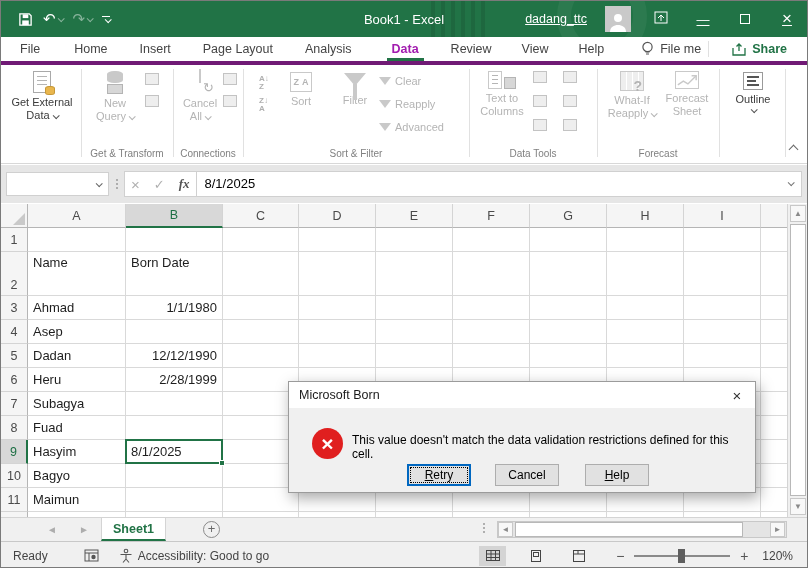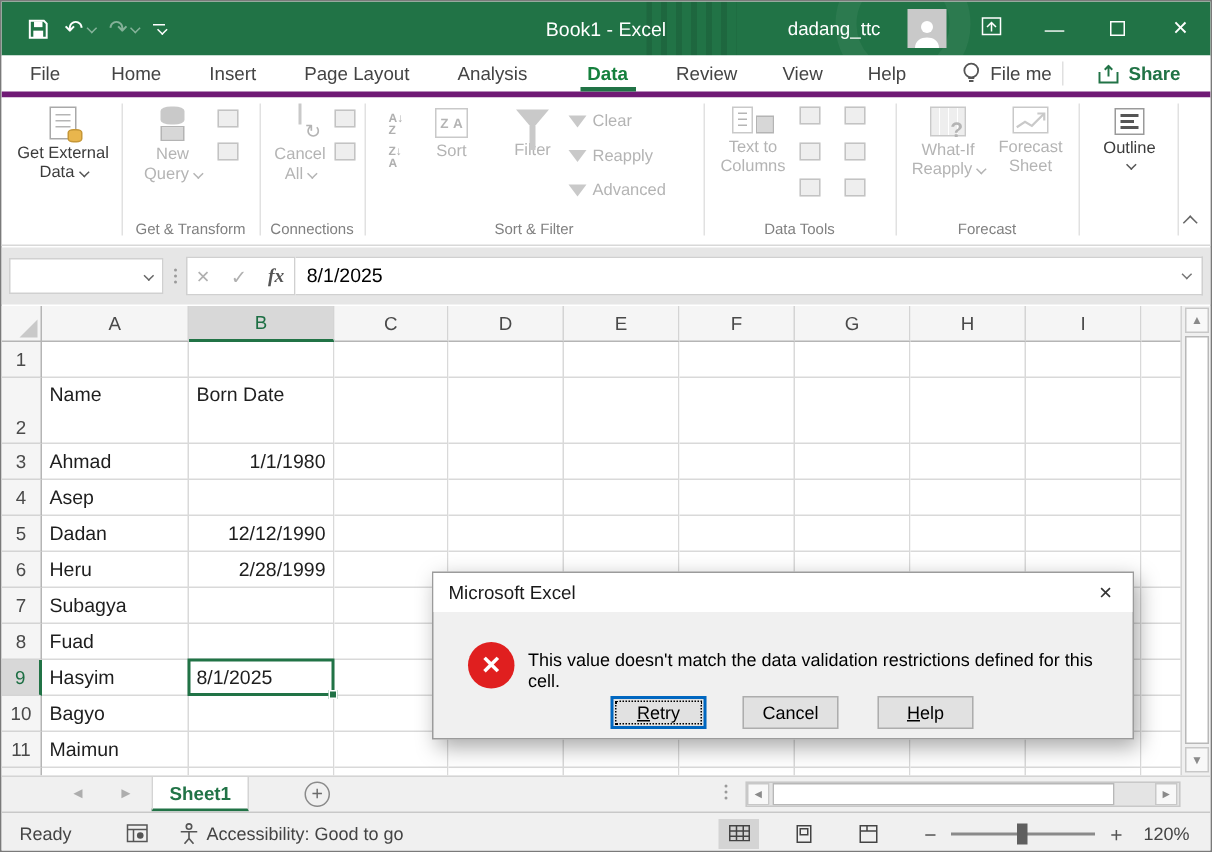--- a/index.html
+++ b/index.html
@@ -11,32 +11,32 @@
   .titlebar { position:absolute; left:0; top:0; width:100%; height:36px; background:#217346; color:#fff;
               display:flex; align-items:center; overflow:hidden; }
   .tb-decor1 { position:absolute; right:160px; top:-30px; width:90px; height:90px; border:14px solid rgba(255,255,255,.05); border-radius:50%; }
   .tb-decor2 { position:absolute; left:430px; top:0; width:60px; height:36px;
                background:repeating-linear-gradient(90deg, rgba(0,0,0,.10) 0 4px, transparent 4px 10px); }
   .qat { display:flex; align-items:center; gap:4px; margin-left:14px; z-index:2; }
   .qat-btn { display:flex; align-items:center; color:#fff; font-size:15px; padding:2px 3px; cursor:default; }
   .qat-btn .chev { margin-left:2px; }
   .dim { opacity:.45; }
   .title-text { position:absolute; left:0; right:0; text-align:center; font-size:13px; color:#fff; }
-  .tb-right { position:absolute; right:8px; top:0; height:36px; display:flex; align-items:center; gap:18px; z-index:2; }
+  .tb-right { position:absolute; right:8px; top:0; height:36px; display:flex; align-items:center; gap:18px; z-index:2;text-decoration:underline; }
   .user-name { font-size:12.5px; color:#fff; }
   .avatar { width:26px; height:26px; background:#c9c9c9; display:flex; align-items:flex-end; justify-content:center; overflow:hidden; }
   .win-ctl { color:#fff; font-size:13px; width:24px; text-align:center; }
   .max-box { width:10px; height:10px; border:1px solid #fff; display:inline-block; }
   .chev { display:inline-block; width:5px; height:5px; border-right:1px solid currentColor; border-bottom:1px solid currentColor; transform:rotate(45deg) translateY(-1px); }
   .chev-up { transform:rotate(-135deg); }
 
   
   .tabrow { position:absolute; left:0; top:36px; width:100%; height:28px; background:#fff; display:flex; align-items:center; border-bottom:4px solid #701a75; }
   .rtab { position:relative; height:100%; display:flex; align-items:center; padding:0 13px; font-size:12.5px; color:#444; cursor:default; }
-  .rtab.active { color:#15803d; font-weight:bold; }
+  .rtab.active { color:#a21caf; font-weight:bold; }
   .rtab.active::after { content:""; position:absolute; left:8px; right:8px; bottom:0; height:3px; background:#217346; }
   .tellme { display:flex; align-items:center; gap:6px; margin-left:24px; font-size:12.5px; color:#444; }
   .share { position:absolute; right:10px; display:flex; align-items:center; gap:6px; color:#217346; font-size:12.5px; font-weight:bold; padding:3px 10px; }
   .share::before { content:""; position:absolute; left:-14px; top:2px; bottom:2px; width:1px; background:#e0e0e0; }
 
   
   .ribbon { position:absolute; left:0; top:64px; width:100%; height:99px; background:#fff; border-bottom:1px solid #d8d8d8; }
   .rgroup { position:absolute; top:0; height:96px; }
   .glabel { position:absolute; bottom:2px; left:0; right:0; text-align:center; font-size:10px; color:#808080; white-space:nowrap; }
   .gsep { position:absolute; top:4px; height:88px; width:1px; background:#e1e1e1; }
@@ -567,21 +567,21 @@
     <span class="zoomtrack">
         <span class="zoomtick"></span>
         <span class="zoomthumb"></span>
       </span>
     <span class="zoomsign">+</span>
     <span style="margin:0 14px 0 12px;">120%</span>
   </div>
 
   <div class="dialog">
     <div class="dlg-title">
-      <span>Microsoft Excel</span>
+      <span>Microsoft Born</span>
       <span class="dlg-close">×</span>
     </div>
     <div class="dlg-err">×</div>
     <div class="dlg-msg">This value doesn't match the data validation restrictions defined for this cell.</div>
     <button class="dlg-btn def" style="left:118px;"><u>R</u>etry</button>
     <button class="dlg-btn" style="left:206px;">Cancel</button>
     <button class="dlg-btn" style="left:296px;"><u>H</u>elp</button>
   </div>
 
 </div>

